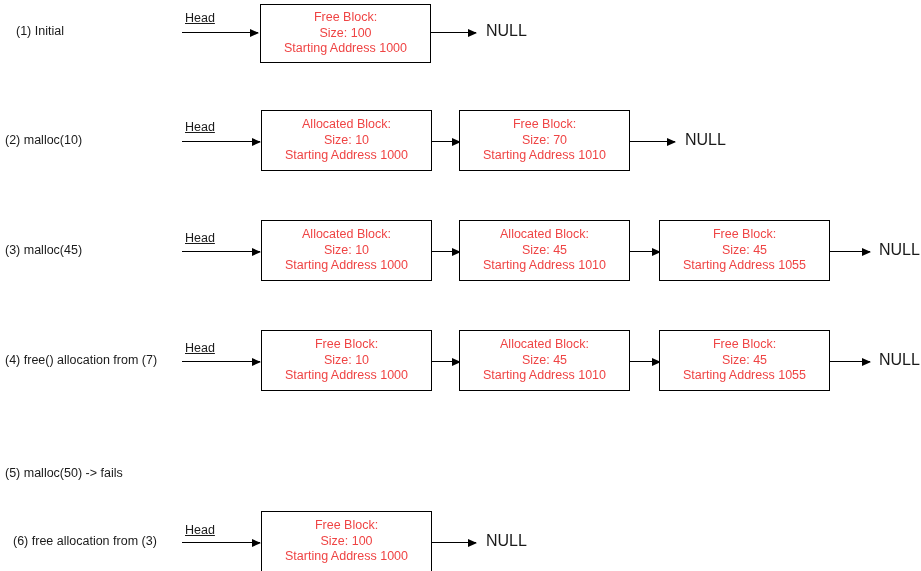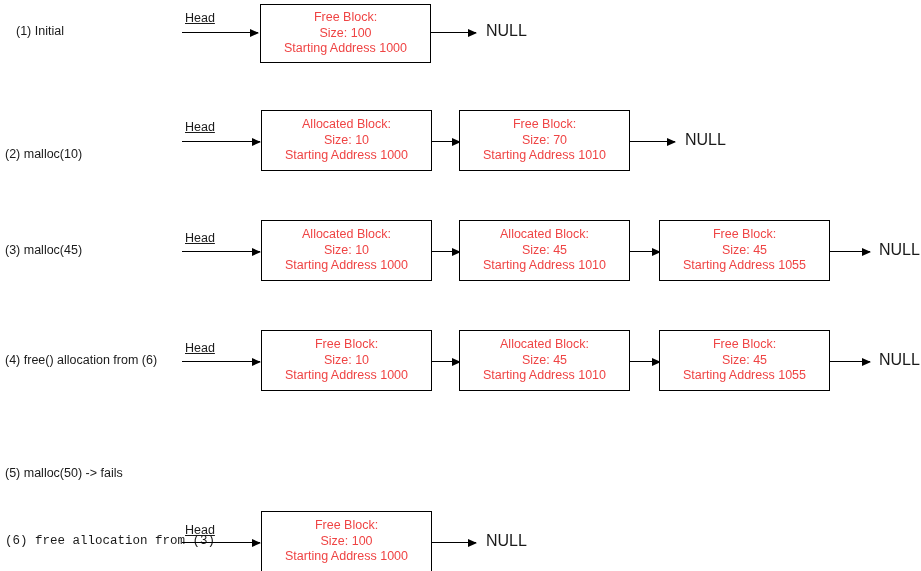--- a/index.html
+++ b/index.html
@@ -102,21 +102,21 @@
       <span class="bline">Free Block:</span>
       <span class="bline">Size: 100</span>
       <span class="bline">Starting Address 1000</span>
     </div>
 
     <div class="arrow" style="left:431px; top:32px; width:45px;"></div>
     <div class="null-label" style="left:486px; top:24px;">NULL</div>
   </div>
 
   <div class="row">
-    <div class="step-label" style="left:5px; top:147px;">(2) malloc(10)</div>
+    <div class="step-label" style="left:5px; top:133px;">(2) malloc(10)</div>
 
     <div class="head-label" style="left:185px; top:120px;">Head</div>
     <div class="arrow" style="left:182px; top:141px; width:78px;"></div>
 
     <div class="block" style="left:261px; top:110px; width:171px; height:61px;">
       <span class="bline">Allocated Block:</span>
       <span class="bline">Size: 10</span>
       <span class="bline">Starting Address 1000</span>
     </div>
 
@@ -158,21 +158,21 @@
       <span class="bline">Free Block:</span>
       <span class="bline">Size: 45</span>
       <span class="bline">Starting Address 1055</span>
     </div>
 
     <div class="arrow" style="left:830px; top:251px; width:40px;"></div>
     <div class="null-label" style="left:879px; top:243px;">NULL</div>
   </div>
 
   <div class="row">
-    <div class="step-label" style="left:5px; top:353px;">(4) free() allocation from (6)</div>
+    <div class="step-label" style="left:5px; top:353px;">(4) free() allocation from (7)</div>
 
     <div class="head-label" style="left:185px; top:341px;">Head</div>
     <div class="arrow" style="left:182px; top:361px; width:78px;"></div>
 
     <div class="block" style="left:261px; top:330px; width:171px; height:61px;">
       <span class="bline">Free Block:</span>
       <span class="bline">Size: 10</span>
       <span class="bline">Starting Address 1000</span>
     </div>
 
@@ -194,21 +194,21 @@
 
     <div class="arrow" style="left:830px; top:361px; width:40px;"></div>
     <div class="null-label" style="left:879px; top:353px;">NULL</div>
   </div>
 
   <div class="row">
     <div class="step-label" style="left:5px; top:466px;">(5) malloc(50) -&gt; fails</div>
   </div>
 
   <div class="row">
-    <div class="step-label" style="left:5px; top:534px;font-family:Liberation Mono, monospace;">(6) free allocation from (3)</div>
+    <div class="step-label" style="left:13px; top:534px;">(6) free allocation from (3)</div>
 
     <div class="head-label" style="left:185px; top:523px;">Head</div>
     <div class="arrow" style="left:182px; top:542px; width:78px;"></div>
 
     <div class="block" style="left:261px; top:511px; width:171px; height:61px;">
       <span class="bline">Free Block:</span>
       <span class="bline">Size: 100</span>
       <span class="bline">Starting Address 1000</span>
     </div>
 

